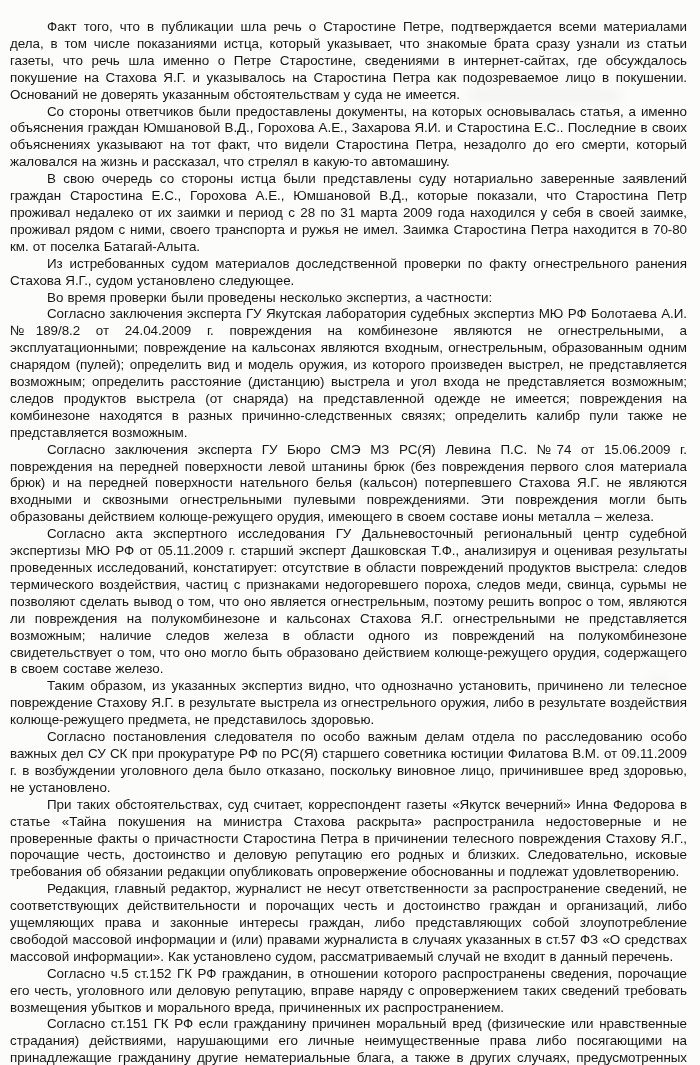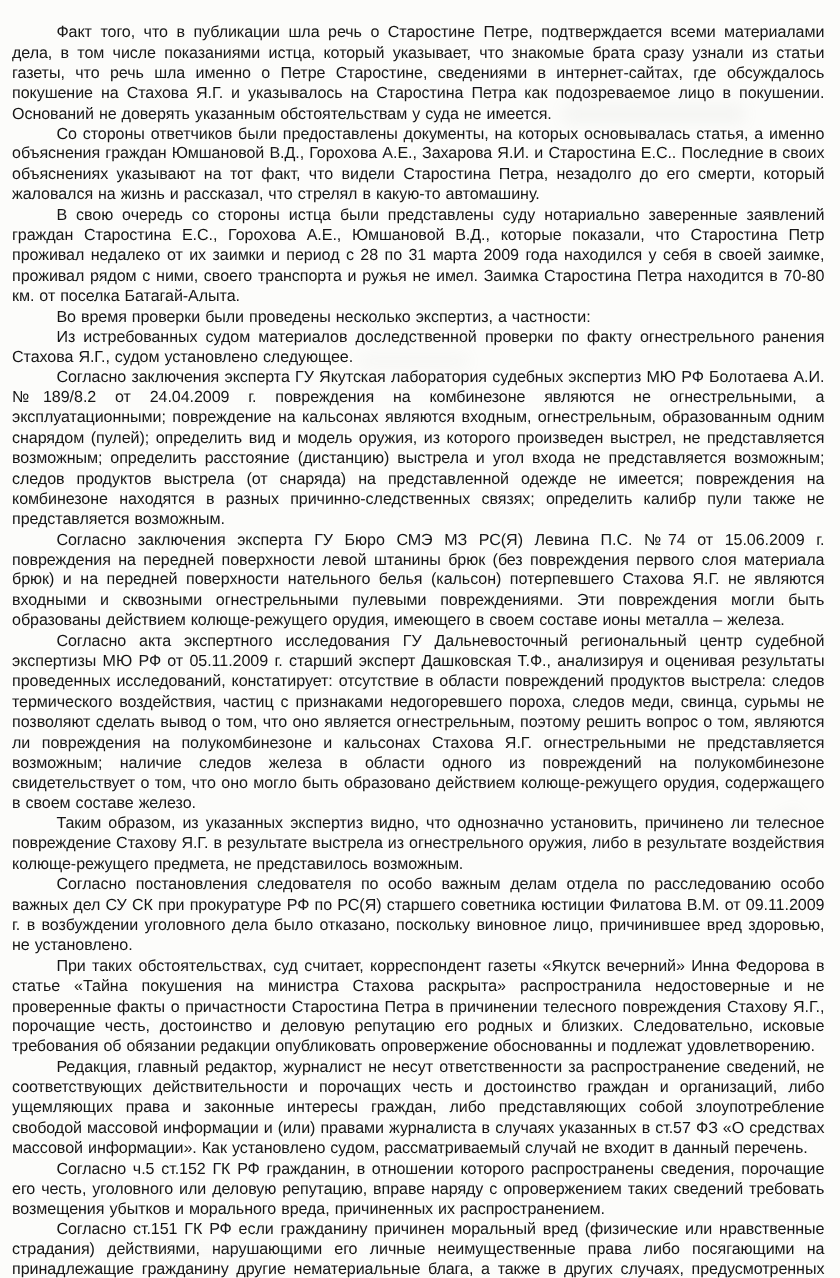--- a/index.html
+++ b/index.html
@@ -46,26 +46,26 @@
   .artifact.a3 { left: 628px; top: 686px; width: 40px;  height: 8px;  opacity: 0.14; transform: rotate(-35deg); }
   .artifact.a4 { left: 120px; top: 1040px; width: 80px; height: 8px;  opacity: 0.07; }
 </style>
 </head>
 <body>
 
 <div class="page">
   <p>Факт того, что в публикации шла речь о Старостине Петре, подтверждается всеми материалами дела, в том числе показаниями истца, который указывает, что знакомые брата сразу узнали из статьи газеты, что речь шла именно о Петре Старостине, сведениями в интернет-сайтах, где обсуждалось покушение на Стахова Я.Г. и указывалось на Старостина Петра как подозреваемое лицо в покушении. Оснований не доверять указанным обстоятельствам у суда не имеется.</p>
   <p>Со стороны ответчиков были предоставлены документы, на которых основывалась статья, а именно объяснения граждан Юмшановой В.Д., Горохова А.Е., Захарова Я.И. и Старостина Е.С.. Последние в своих объяснениях указывают на тот факт, что видели Старостина Петра, незадолго до его смерти, который жаловался на жизнь и рассказал, что стрелял в какую-то автомашину.</p>
   <p>В свою очередь со стороны истца были представлены суду нотариально заверенные заявлений граждан Старостина Е.С., Горохова А.Е., Юмшановой В.Д., которые показали, что Старостина Петр проживал недалеко от их заимки и период с 28 по 31 марта 2009 года находился у себя в своей заимке, проживал рядом с ними, своего транспорта и ружья не имел. Заимка Старостина Петра находится в 70-80 км. от поселка Батагай-Алыта.</p>
+  <p>Из истребованных судом материалов доследственной проверки по факту огнестрельного ранения Стахова Я.Г., судом установлено следующее.</p>
   <p>Во время проверки были проведены несколько экспертиз, а частности:</p>
-  <p>Из истребованных судом материалов доследственной проверки по факту огнестрельного ранения Стахова Я.Г., судом установлено следующее.</p>
   <p>Согласно заключения эксперта ГУ Якутская лаборатория судебных экспертиз МЮ РФ Болотаева А.И. №189/8.2 от 24.04.2009 г. повреждения на комбинезоне являются не огнестрельными, а эксплуатационными; повреждение на кальсонах являются входным, огнестрельным, образованным одним снарядом (пулей); определить вид и модель оружия, из которого произведен выстрел, не представляется возможным; определить расстояние (дистанцию) выстрела и угол входа не представляется возможным; следов продуктов выстрела (от снаряда) на представленной одежде не имеется; повреждения на комбинезоне находятся в разных причинно-следственных связях; определить калибр пули также не представляется возможным.</p>
   <p>Согласно заключения эксперта ГУ Бюро СМЭ МЗ РС(Я) Левина П.С. №74 от 15.06.2009 г. повреждения на передней поверхности левой штанины брюк (без повреждения первого слоя материала брюк) и на передней поверхности нательного белья (кальсон) потерпевшего Стахова Я.Г. не являются входными и сквозными огнестрельными пулевыми повреждениями. Эти повреждения могли быть образованы действием колюще-режущего орудия, имеющего в своем составе ионы металла – железа.</p>
   <p>Согласно акта экспертного исследования ГУ Дальневосточный региональный центр судебной экспертизы МЮ РФ от 05.11.2009 г. старший эксперт Дашковская Т.Ф., анализируя и оценивая результаты проведенных исследований, констатирует: отсутствие в области повреждений продуктов выстрела: следов термического воздействия, частиц с признаками недогоревшего пороха, следов меди, свинца, сурьмы не позволяют сделать вывод о том, что оно является огнестрельным, поэтому решить вопрос о том, являются ли повреждения на полукомбинезоне и кальсонах Стахова Я.Г. огнестрельными не представляется возможным; наличие следов железа в области одного из повреждений на полукомбинезоне свидетельствует о том, что оно могло быть образовано действием колюще-режущего орудия, содержащего в своем составе железо.</p>
-  <p>Таким образом, из указанных экспертиз видно, что однозначно установить, причинено ли телесное повреждение Стахову Я.Г. в результате выстрела из огнестрельного оружия, либо в результате воздействия колюще-режущего предмета, не представилось возможным.</p>
+  <p>Таким образом, из указанных экспертиз видно, что однозначно установить, причинено ли телесное повреждение Стахову Я.Г. в результате выстрела из огнестрельного оружия, либо в результате воздействия колюще-режущего предмета, не представилось здоровью.</p>
   <p>Согласно постановления следователя по особо важным делам отдела по расследованию особо важных дел СУ СК при прокуратуре РФ по РС(Я) старшего советника юстиции Филатова В.М. от 09.11.2009 г. в возбуждении уголовного дела было отказано, поскольку виновное лицо, причинившее вред здоровью, не установлено.</p>
   <p>При таких обстоятельствах, суд считает, корреспондент газеты «Якутск вечерний» Инна Федорова в статье «Тайна покушения на министра Стахова раскрыта» распространила недостоверные и не проверенные факты о причастности Старостина Петра в причинении телесного повреждения Стахову Я.Г., порочащие честь, достоинство и деловую репутацию его родных и близких. Следовательно, исковые требования об обязании редакции опубликовать опровержение обоснованны и подлежат удовлетворению.</p>
   <p>Редакция, главный редактор, журналист не несут ответственности за распространение сведений, не соответствующих действительности и порочащих честь и достоинство граждан и организаций, либо ущемляющих права и законные интересы граждан, либо представляющих собой злоупотребление свободой массовой информации и (или) правами журналиста в случаях указанных в ст.57 ФЗ «О средствах массовой информации». Как установлено судом, рассматриваемый случай не входит в данный перечень.</p>
   <p>Согласно ч.5 ст.152 ГК РФ гражданин, в отношении которого распространены сведения, порочащие его честь, уголовного или деловую репутацию, вправе наряду с опровержением таких сведений требовать возмещения убытков и морального вреда, причиненных их распространением.</p>
   <p>Согласно ст.151 ГК РФ если гражданину причинен моральный вред (физические или нравственные страдания) действиями, нарушающими его личные неимущественные права либо посягающими на принадлежащие гражданину другие нематериальные блага, а также в других случаях, предусмотренных законом, суд может возложить на нарушителя обязанность денежной компенсации указанного вреда. При определении размеров компенсации морального вреда суд принимает во внимание степень вины нарушителя и иные заслуживающие</p>
 </div>
 
 <div class="artifact a1"></div>
 <div class="artifact a2"></div>
 <div class="artifact a3"></div>

